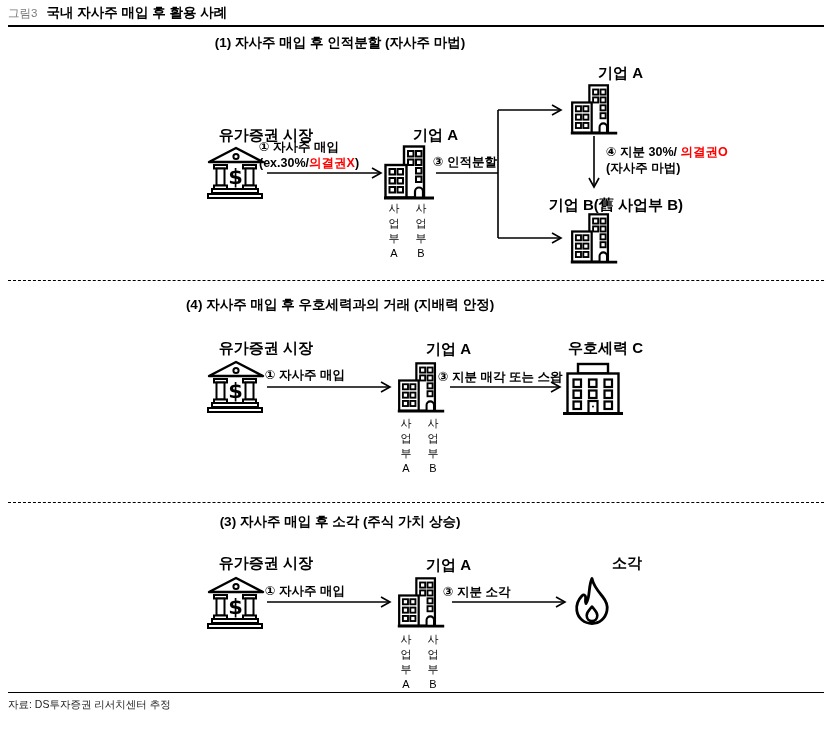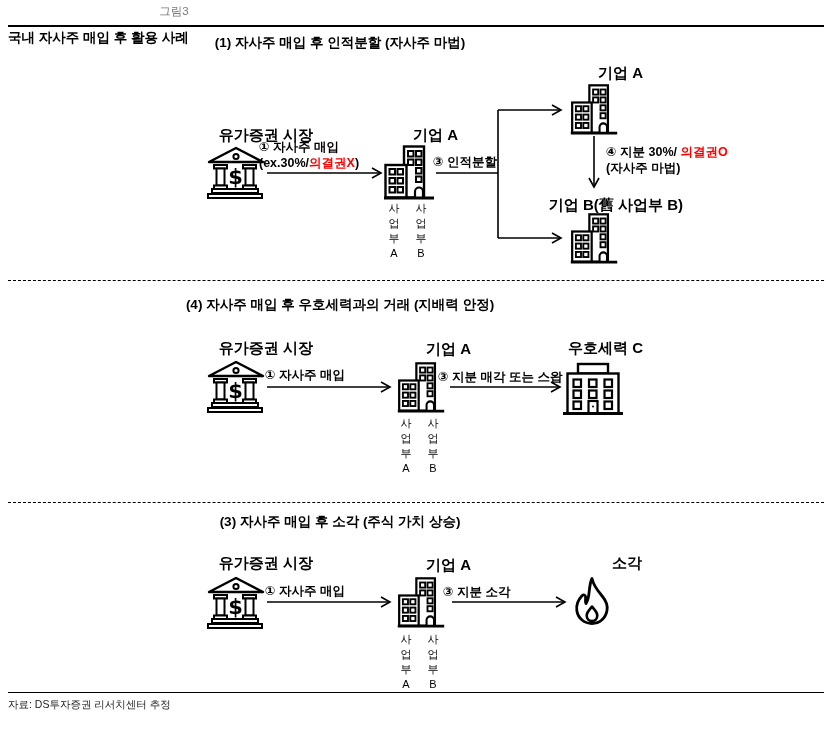--- a/index.html
+++ b/index.html
@@ -6,21 +6,21 @@
     --red:#ff0000;
     --gray:#7a7a7a;
     --ink:#000000;
   }
   html,body{margin:0;padding:0;background:#ffffff;}
   .canvas{
     position:relative;width:832px;height:737px;background:#fff;overflow:hidden;
     font-family:"Liberation Sans","DejaVu Sans",sans-serif;color:var(--ink);
   }
   .abs{position:absolute;}
-  .hdr-row{left:8px;top:4px;display:flex;align-items:flex-end;gap:9px;flex-direction:column;}
+  .hdr-row{left:8px;top:4px;display:flex;align-items:flex-end;gap:9px;}
   .fig-label{font-size:11.5px;color:var(--gray);padding-bottom:1px;}
   .fig-title{font-size:13.5px;font-weight:bold;color:#000;}
   .rule-top{left:8px;width:816px;top:25px;border-top:2px solid #000;}
   .rule-bottom{left:8px;width:816px;top:692px;border-top:1.5px solid #000;}
   .dashed{left:8px;width:816px;border-top:1.6px dashed #000;}
   .sec-title{left:0;width:680px;text-align:center;font-size:13.5px;font-weight:bold;}
   .node-label{font-size:15px;font-weight:bold;text-align:right;white-space:nowrap;}
   .step-label{font-size:12.5px;font-weight:bold;text-align:left;white-space:nowrap;line-height:15px;}
   .red{color:var(--red);}
   .vcol{width:14px;font-size:11px;font-weight:normal;line-height:15px;text-align:center;word-break:break-all;}

